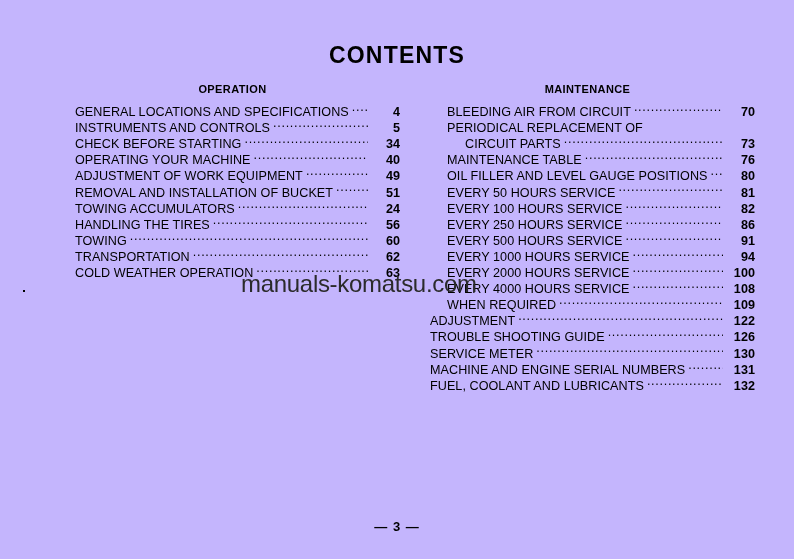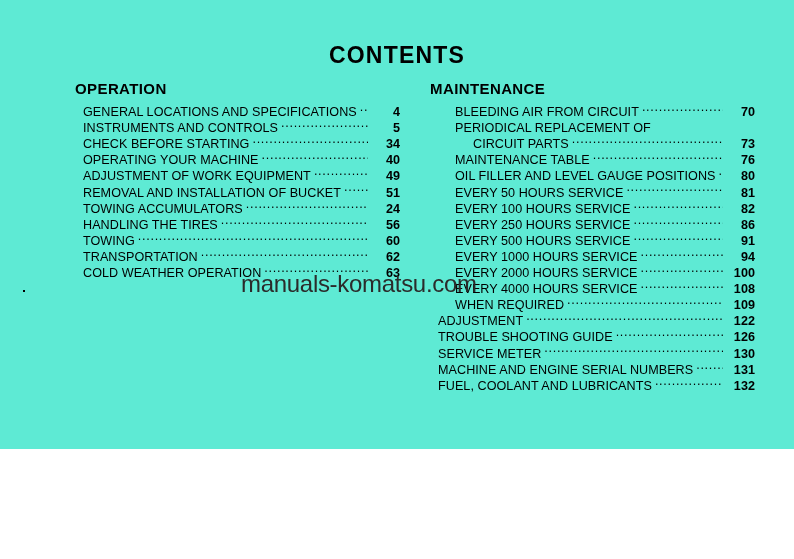--- a/index.html
+++ b/index.html
@@ -8,23 +8,23 @@
     padding: 0;
     background: #ffffff;
   }
   body {
     font-family: "Liberation Sans", sans-serif;
     color: #000000;
   }
   #page {
     position: relative;
     width: 794px;
-    height: 449px;
+    height: 559px;
     overflow: hidden;
-    background: #5eead4;
+    background: #c4b5fd;
   }
 
   
   #contents-title {
     position: absolute;
     top: 44px;
     left: 0;
     width: 794px;
     text-align: center;
     font-size: 23px;
@@ -42,22 +42,22 @@
   #column-operation {
     left: 75px;
     width: 325px;
   }
   #column-maintenance {
     left: 430px;
     width: 325px;
   }
 
   .column-heading {
-    text-align: left;
-    font-size: 15px;
+    text-align: center;
+    font-size: 11px;
     font-weight: bold;
     letter-spacing: 0.4px;
     margin: 0 0 4px 0;
     line-height: 14px;
   }
   #column-operation .column-heading { padding-right: 10px; }
   #column-maintenance .column-heading { padding-right: 10px; }
 
   
   .toc-list {
@@ -70,21 +70,20 @@
     align-items: baseline;
     font-size: 12.6px;
     line-height: 16.1px;
     height: 16.1px;
     letter-spacing: 0.05px;
     white-space: nowrap;
   }
   .entry-label {
     flex: 0 0 auto;
     padding-right: 3px;
-    margin-left: 8px;
   }
   .entry-leader {
     flex: 1 1 auto;
     position: relative;
     overflow: hidden;
     height: 16.1px;
   }
   .entry-leader::before {
     content: "..................................................................................................";
     position: absolute;

